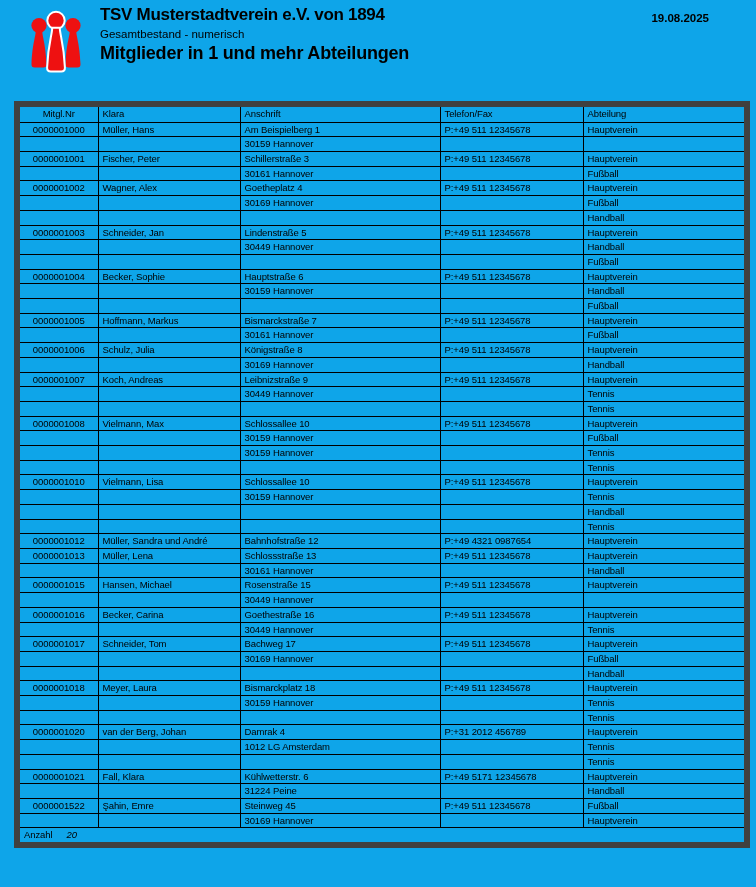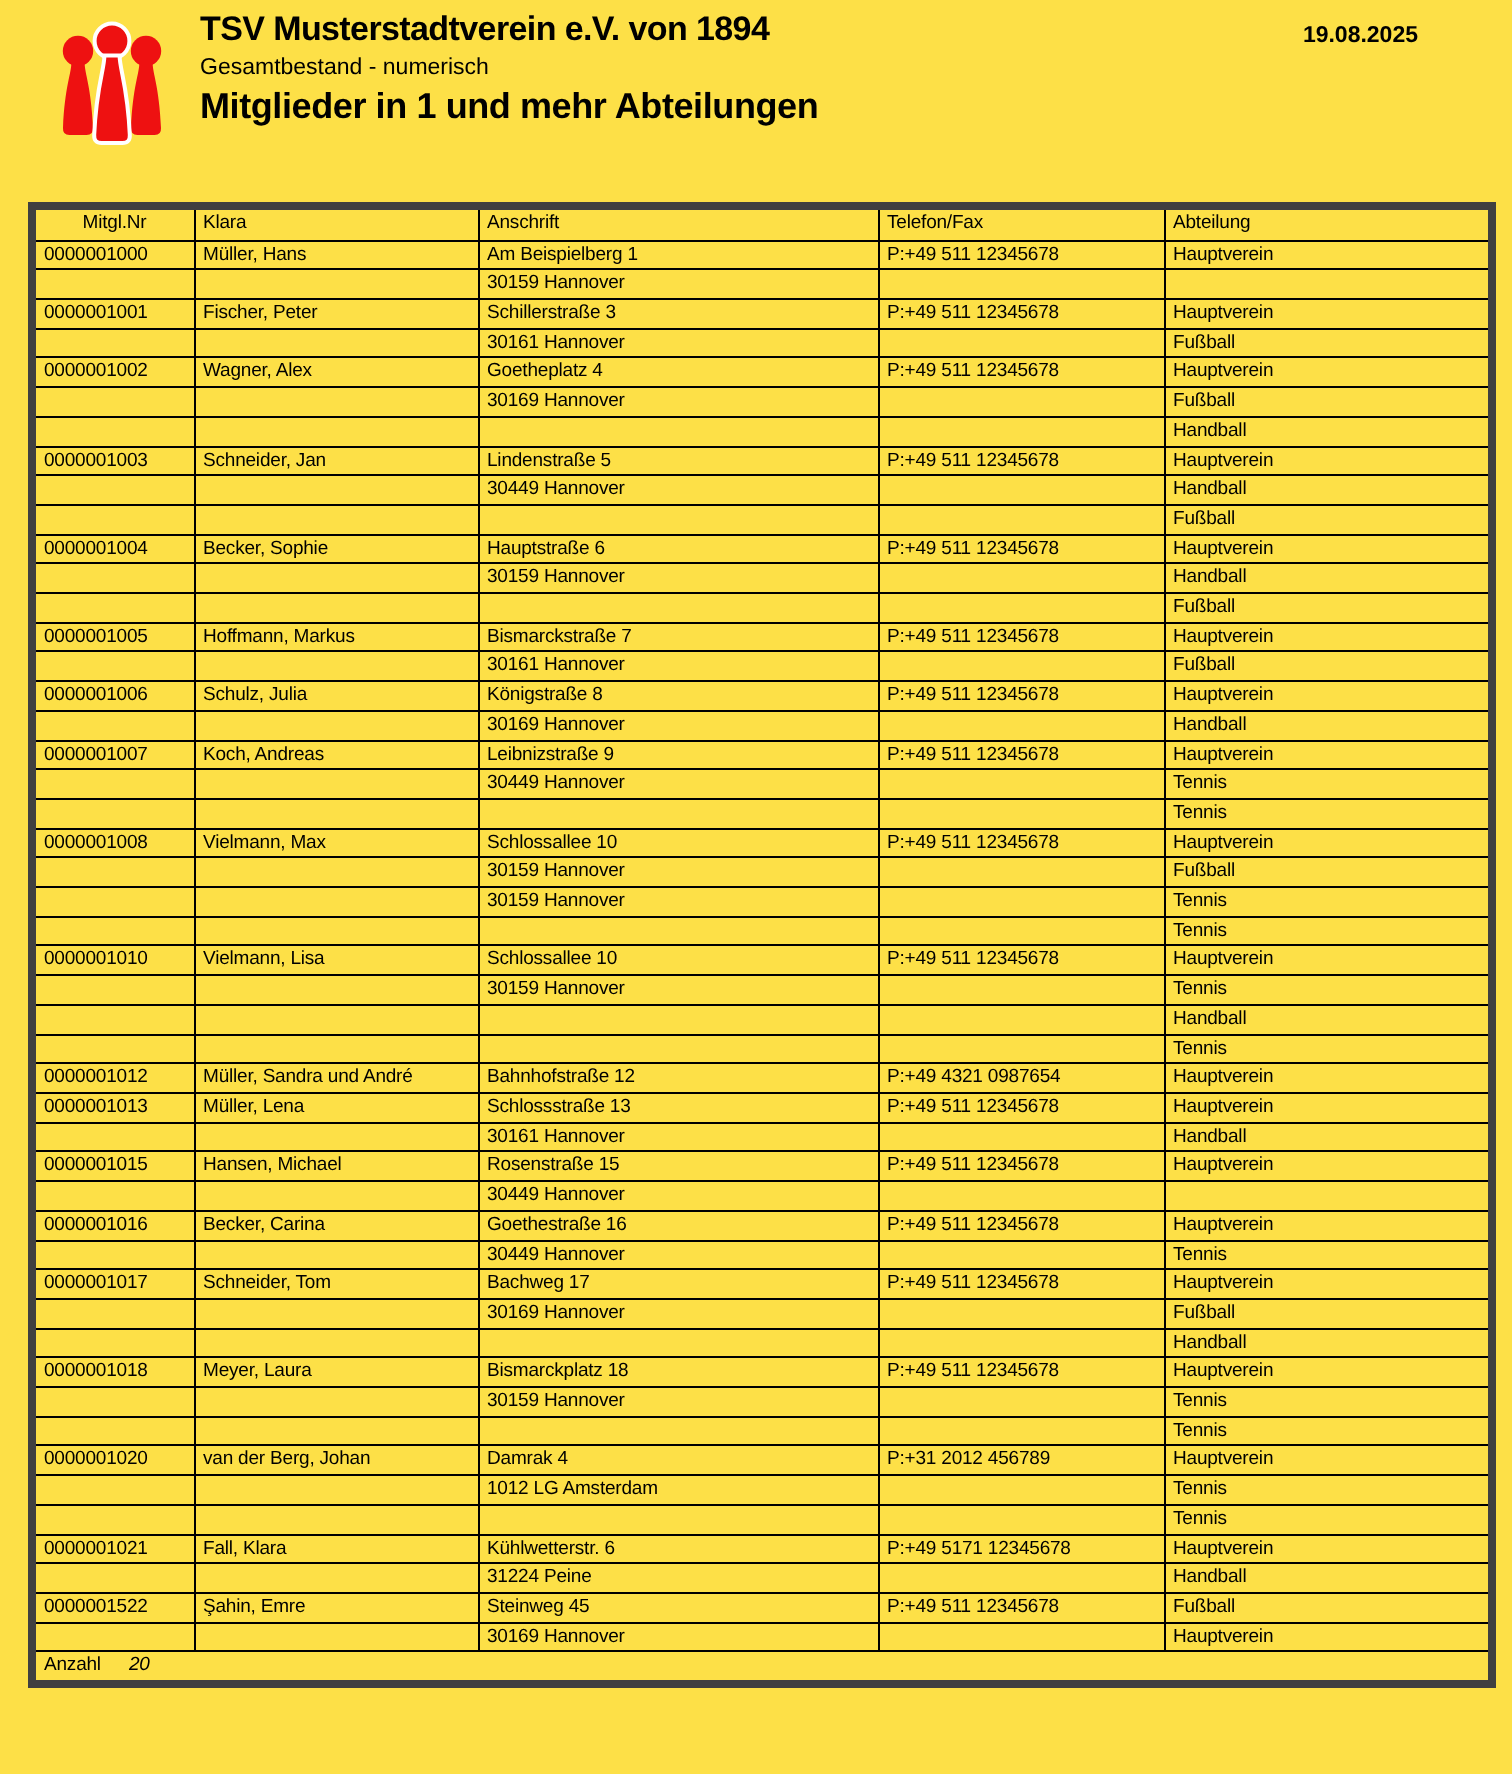--- a/index.html
+++ b/index.html
@@ -1,38 +1,38 @@
 <!DOCTYPE html>
 <html><head>
 <meta charset="utf-8">
 <style>
   html,body{margin:0;padding:0;background:#fff;}
   body{width:756px;height:887px;font-family:"Liberation Sans",sans-serif;color:#000;}
-  .page{position:relative;width:756px;height:887px;overflow:hidden;background:#fde047;}
+  .page{position:relative;width:756px;height:887px;overflow:hidden;background:#0ea5e9;}
 
   .logo{position:absolute;left:27px;top:10px;width:58px;height:64px;}
 
   .titles{position:absolute;left:100px;top:5px;}
   .club-name{font-size:17px;font-weight:bold;letter-spacing:-0.3px;white-space:nowrap;}
   .report-type{font-size:11.5px;margin-top:3px;white-space:nowrap;}
   .report-title{font-size:18px;font-weight:bold;letter-spacing:-0.2px;margin-top:3px;white-space:nowrap;}
   .date{position:absolute;right:47px;top:12px;font-size:11.5px;font-weight:bold;}
 
   table.members{position:absolute;left:14px;top:101px;width:730px;border-collapse:collapse;table-layout:fixed;}
-  table.members{border:4px solid #404040;padding-left:35px;}
+  table.members{border:6px solid #404040;padding-left:35px;}
   .members th,.members td{
     border:1px solid #000;
     font-size:9.5px;font-weight:normal;
     padding:0 4px;height:13.7px;line-height:13.7px;
     white-space:nowrap;overflow:hidden;text-align:left;
     letter-spacing:-0.1px;
   }
   .members th{height:14.6px;line-height:14.6px;}
   .members th.nr{text-align:center;}
-  .members td.nr{text-align:left;}
+  .members td.nr{text-align:center;}
   .col-nr{width:81px;}
   .col-name{width:142px;}
   .col-addr{width:200px;}
   .col-phone{width:143px;}
   .col-dept{width:164px;}
   .footer-cell{height:16px;line-height:16px;font-size:10px;}
   .footer-cell .count{margin-left:14px;font-style:italic;}
 </style>
 </head>
 <body>

